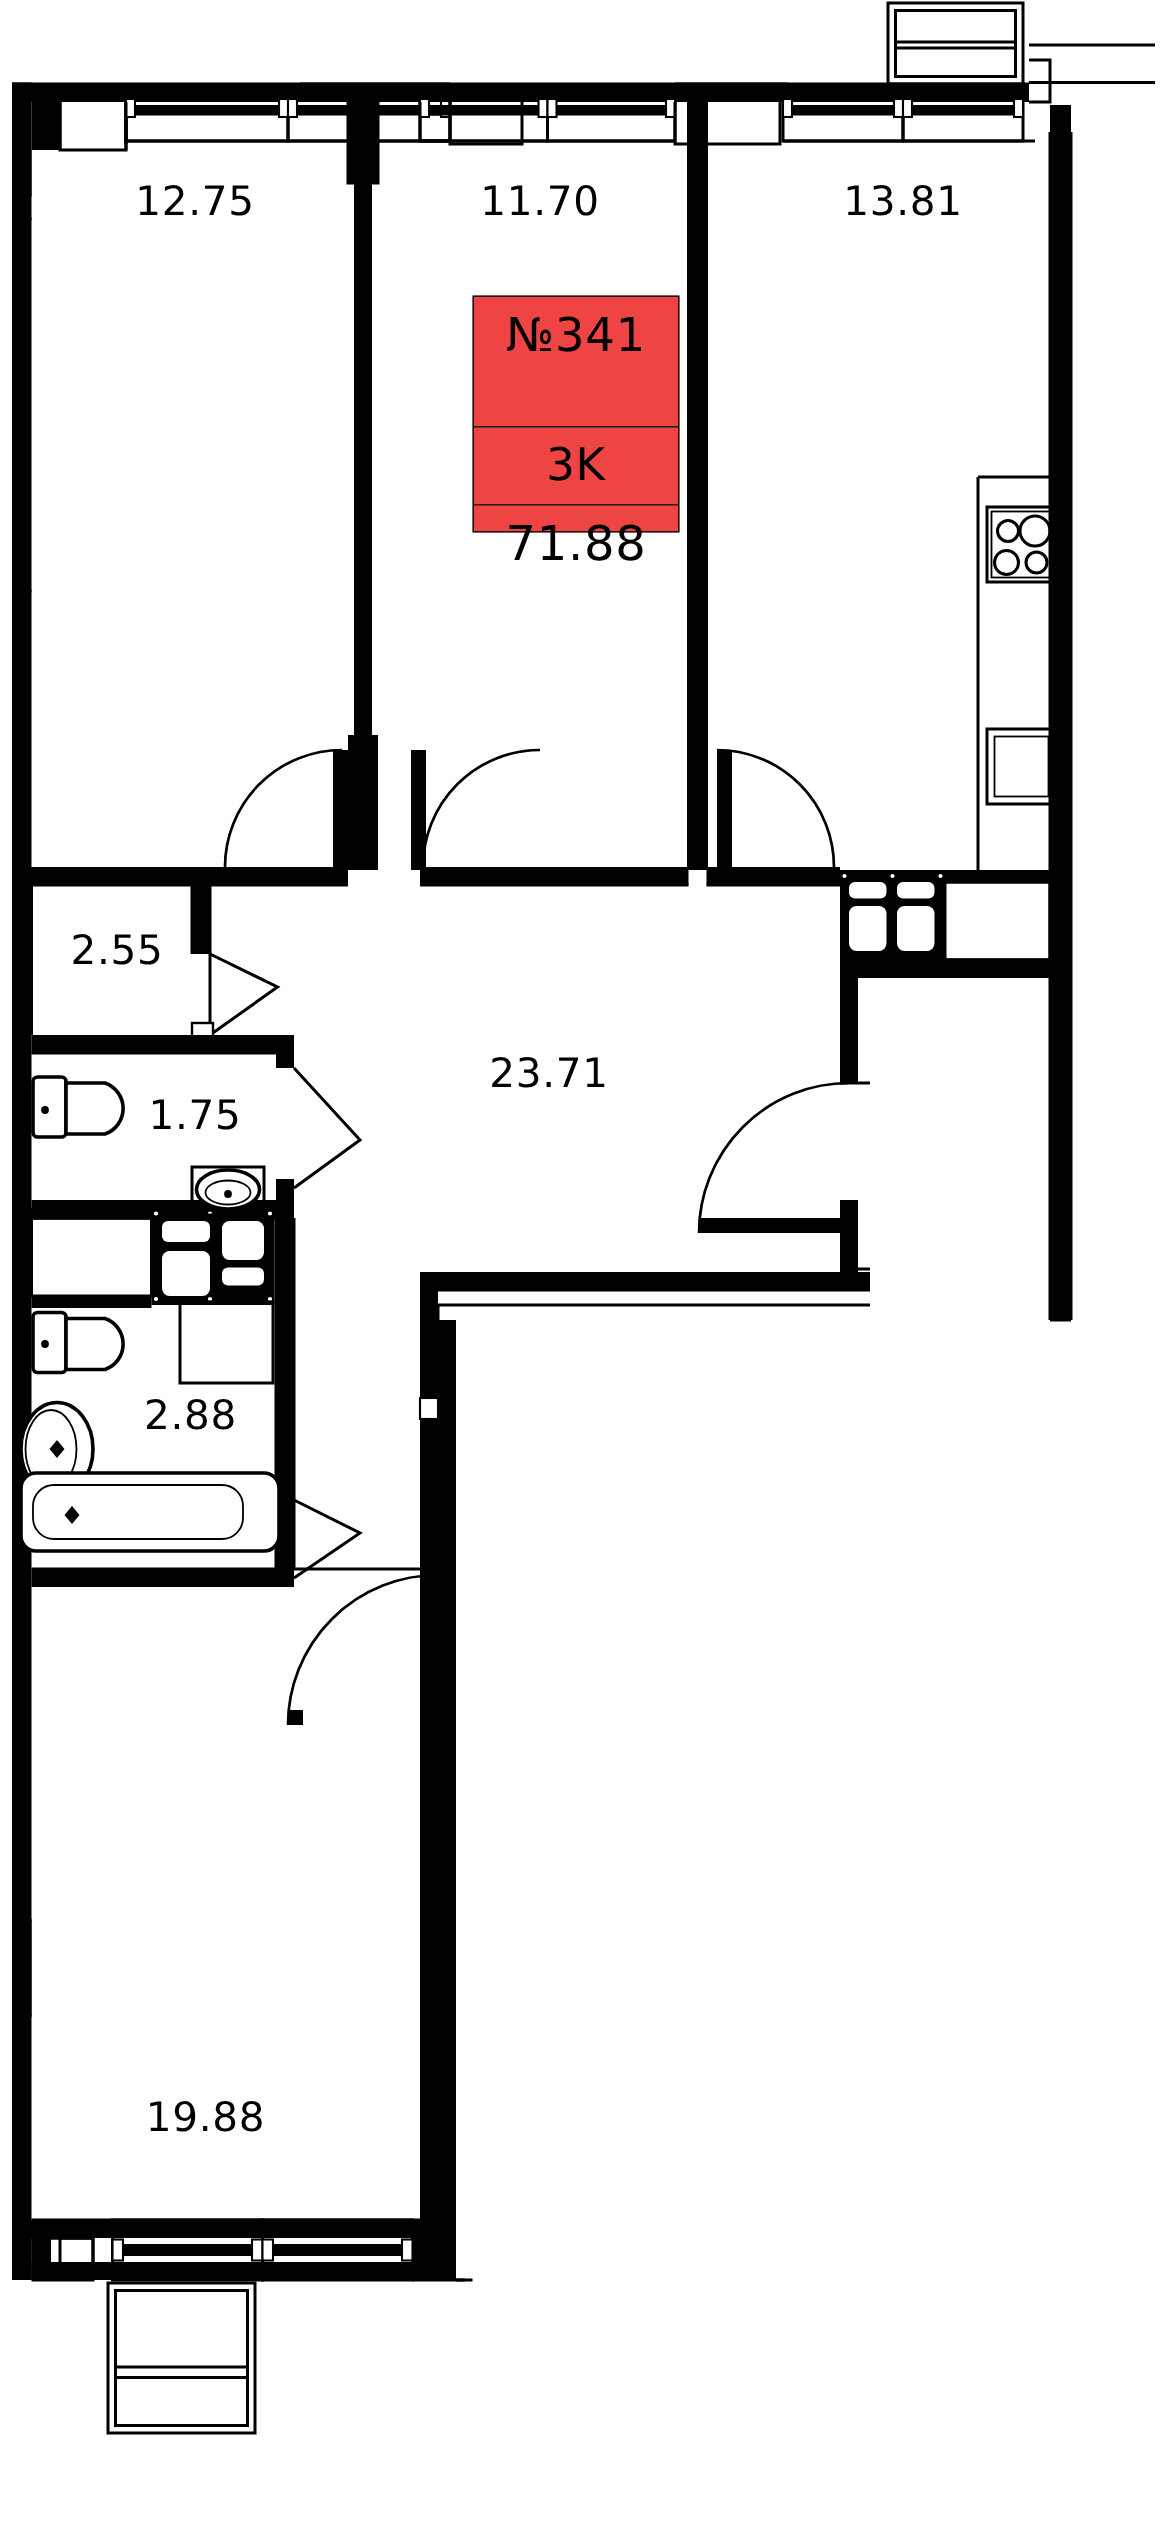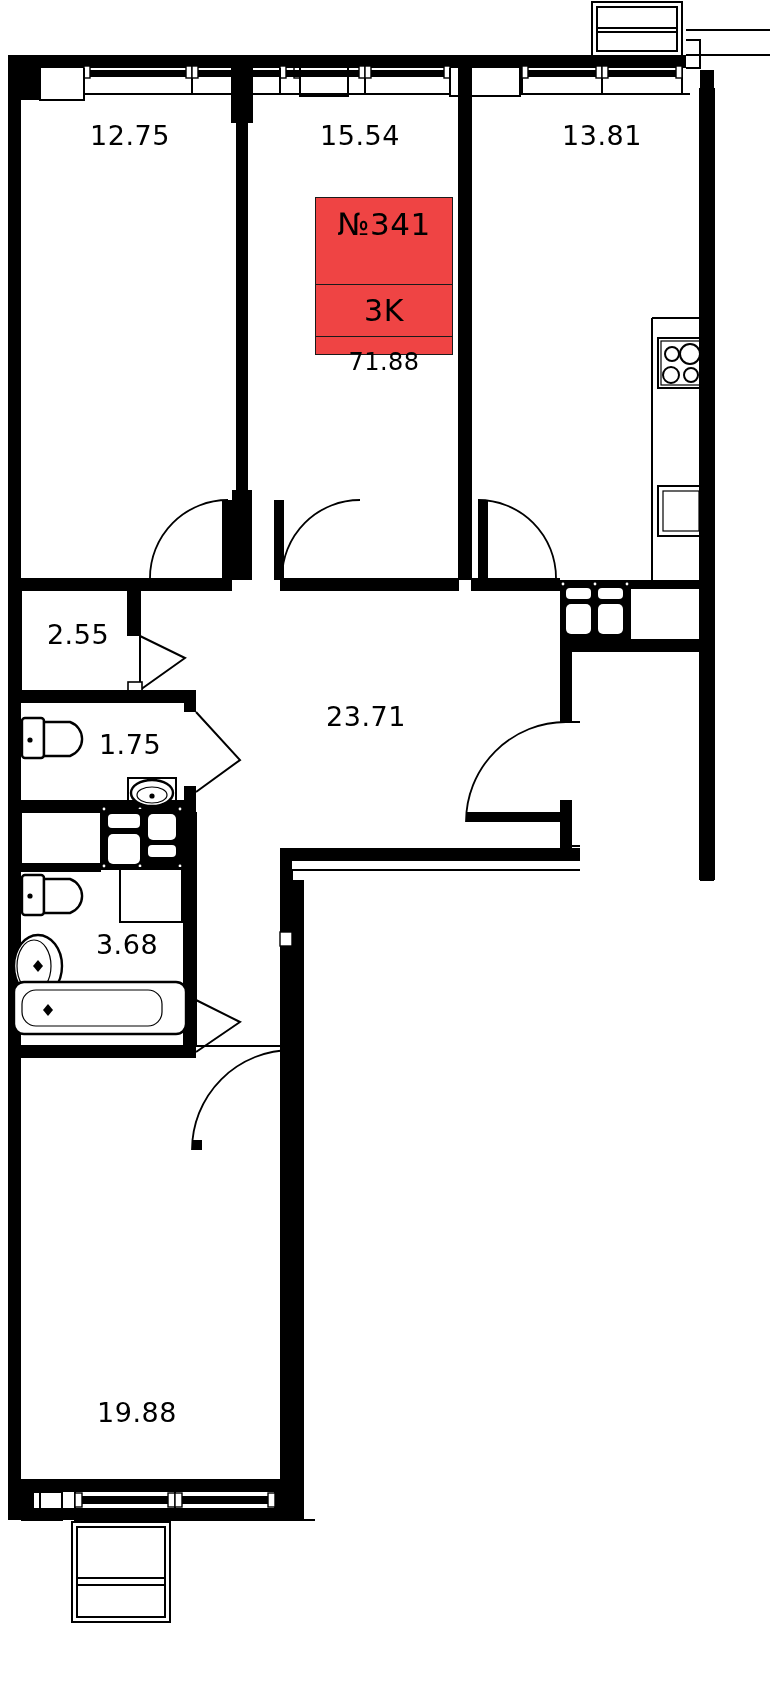--- a/index.html
+++ b/index.html
@@ -58,21 +58,21 @@
     align-items: center;
     justify-content: center;
     box-sizing: border-box;
     font-family: "DejaVu Sans", sans-serif;
     color: #000000;
     letter-spacing: 0.5px;
   }
   .info-row + .info-row { border-top: 1.5px solid #1a1a1a; }
   .info-num { font-size: 31px; }
   .info-rooms { font-size: 30px; margin-top: 34px; }
-  .info-area { font-size: 24px; }
+  .info-area { font-size: 32px; }
 </style>
 </head>
 <body>
 
 <div id="plan-root">
 
   <svg id="plan-svg" viewBox="0 0 778 1683">
 
     <g>
 
@@ -351,25 +351,25 @@
       <path class="door-arc" d="M292,1050 A100,100 0 0 0 192,1150"></path>
       <path class="wall-fill" d="M192,1140 L202,1140 L202,1150 L192,1150 Z"></path>
       <path class="thin" d="M196,1046 L292,1046"></path>
 
       <path class="thin" d="M21,578 L21,690"></path>
 
     </g>
   </svg>
 
   <div class="area-label" style="left:130px; top:135px;">12.75</div>
-  <div class="area-label" style="left:360px; top:135px;">15.54</div>
+  <div class="area-label" style="left:360px; top:135px;">11.70</div>
   <div class="area-label" style="left:602px; top:135px;">13.81</div>
   <div class="area-label" style="left:78px;  top:634px;">2.55</div>
   <div class="area-label" style="left:130px; top:744px;">1.75</div>
-  <div class="area-label" style="left:127px; top:944px;">3.68</div>
+  <div class="area-label" style="left:127px; top:944px;">2.88</div>
   <div class="area-label" style="left:366px; top:716px;">23.71</div>
   <div class="area-label" style="left:137px; top:1412px;">19.88</div>
 
   <div class="info-box">
     <div class="info-row info-num">№341</div>
     <div class="info-row info-rooms">3K</div>
     <div class="info-row info-area">71.88</div>
   </div>
 
 </div>

